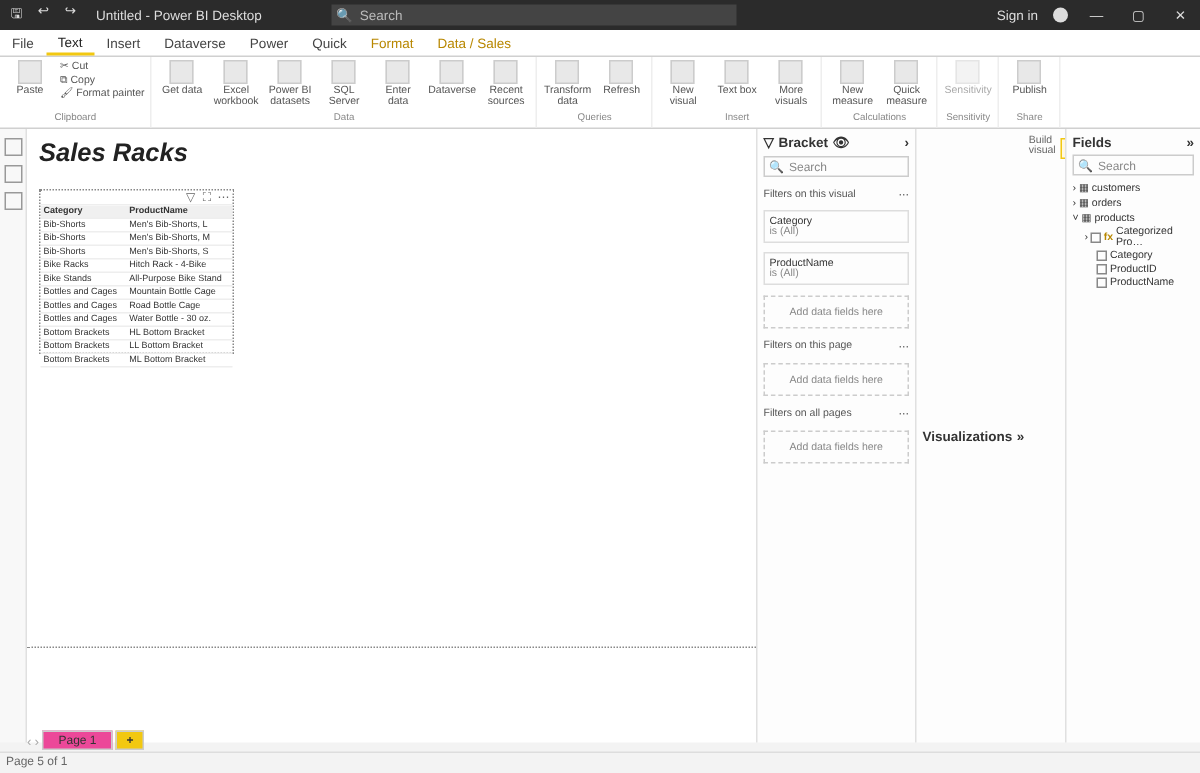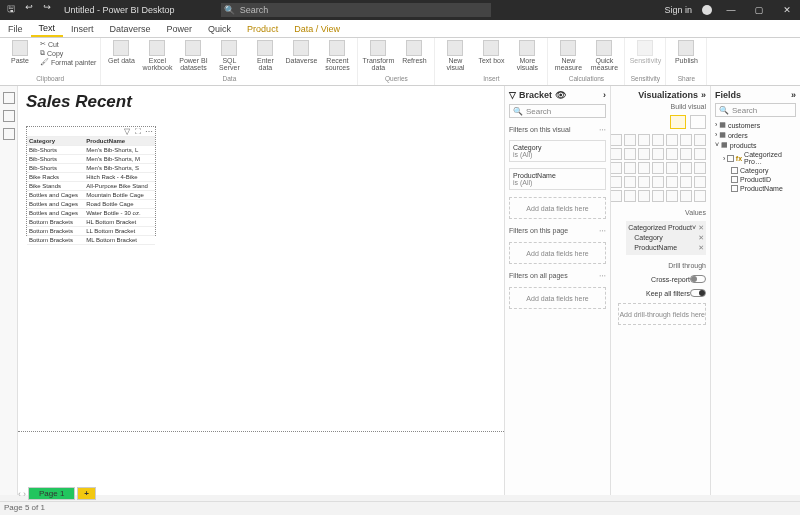--- a/index.html
+++ b/index.html
@@ -44,21 +44,21 @@
 .filters { width: 106px; background: #fdfdfd; border-left: 1px solid #e0e0e0; padding: 4px; display: flex; flex-direction: column; gap: 4px; }
 .panehdr { display: flex; align-items: center; font-size: 9px; font-weight: 600; gap: 3px; }
 .panehdr .collapse { margin-left: auto; cursor: pointer; }
 .searchbox { border: 1px solid #ccc; height: 14px; display: flex; align-items: center; padding: 0 3px; gap: 3px; color: #888; font-size: 8px; }
 .fsection { font-size: 7px; color: #555; margin-top: 4px; display: flex; justify-content: space-between; }
 .fcard { border: 1px solid #ddd; padding: 3px; font-size: 7px; margin-top: 2px; }
 .fcard .ftitle { color: #333; }
 .fcard .fval { color: #888; }
 .dropzone { border: 1px dashed #ccc; height: 22px; display: flex; align-items: center; justify-content: center; font-size: 7px; color: #888; margin-top: 3px; }
 
-.vizpane { width: 100px; background: #fdfdfd; border-left: 1px solid #e0e0e0; padding: 4px; display: flex; flex-direction: column; gap: 3px; overflow: hidden; align-items: flex-end; }
+.vizpane { width: 100px; background: #fdfdfd; border-left: 1px solid #e0e0e0; padding: 4px; display: flex; flex-direction: row; gap: 3px; overflow: hidden; }
 .pilltab { display: flex; gap: 4px; margin: 2px 0; }
 .pilltab span { width: 16px; height: 14px; border: 1px solid #ccc; cursor: pointer; }
 .pilltab span.active { border-color: #f2c811; background: #fff8e0; }
 .vizgrid { display: grid; grid-template-columns: repeat(7,12px); gap: 2px; }
 .vizgrid span { width: 12px; height: 12px; border: 1px solid #ccc; background: #fafafa; cursor: pointer; }
 .vsection { font-size: 7px; color: #666; margin-top: 4px; }
 .fieldwell { background: #f0f0f0; padding: 2px; font-size: 7px; margin-top: 2px; }
 .fieldwell .row { display: flex; justify-content: space-between; padding: 1px 0; }
 .fieldwell .row .x { cursor: pointer; color: #888; }
 .toggle { width: 16px; height: 8px; border: 1px solid #888; border-radius: 4px; position: relative; display: inline-block; }
@@ -68,21 +68,21 @@
 
 .fieldspane { width: 90px; background: #fdfdfd; border-left: 1px solid #e0e0e0; padding: 4px; display: flex; flex-direction: column; gap: 3px; }
 .tree { font-size: 7px; }
 .tree .node { padding: 1px 0; display: flex; align-items: center; gap: 2px; cursor: pointer; }
 .tree .node.indent1 { padding-left: 8px; }
 .tree .node.indent2 { padding-left: 16px; }
 .cb { width: 7px; height: 7px; border: 1px solid #888; display: inline-block; }
 .fx { color: #b88700; font-weight: bold; }
 
 .pagebar { position: absolute; bottom: 14px; left: 18px; height: 15px; display: flex; align-items: center; gap: 2px; }
-.pagetab { background: #22c55e; border: 1px solid #ccc; padding: 1px 10px; font-size: 8px; cursor: pointer; }
+.pagetab { background: #ec4899; border: 1px solid #ccc; padding: 1px 10px; font-size: 8px; cursor: pointer; }
 .pagetab.add { background: #f2c811; padding: 1px 6px; font-weight: bold; }
 .statusbar { position: absolute; bottom: 0; left: 0; right: 0; height: 14px; background: #f3f3f3; border-top: 1px solid #ddd; font-size: 8px; color: #666; padding: 1px 4px; }
 </style>
 </head>
 <body>
 
 <div class="titlebar">
   <div class="qat">
     <span>🖫</span>
     <span>↩</span>
@@ -102,22 +102,22 @@
   </div>
 </div>
 
 <div class="tabs">
   <div class="tab">File</div>
   <div class="tab active">Text</div>
   <div class="tab">Insert</div>
   <div class="tab">Dataverse</div>
   <div class="tab">Power</div>
   <div class="tab">Quick</div>
-  <div class="tab context">Product</div>
-  <div class="tab context">Data / View</div>
+  <div class="tab context">Format</div>
+  <div class="tab context">Data / Sales</div>
 </div>
 
 <div class="ribbon">
   <div class="ribgroup">
     <div class="ribrow">
       <div class="ribbtn">
           <div class="ribicon"></div>
           <span>Paste</span>
         </div>
       <div class="clipboard-col">
@@ -225,21 +225,21 @@
 </div>
 
 <div class="worksurf">
   <div class="leftrail">
     <span></span>
     <span></span>
     <span></span>
   </div>
 
   <div class="canvas">
-    <div class="reporttitle">Sales Recent</div>
+    <div class="reporttitle">Sales Racks</div>
     <div class="vizwrap">
       <div class="vizhdr">
         <span>▽</span>
         <span>⛶</span>
         <span>⋯</span>
       </div>
       <table class="tbl" id="datatbl">
           <tbody>
             <tr>
               <th>Category</th>

